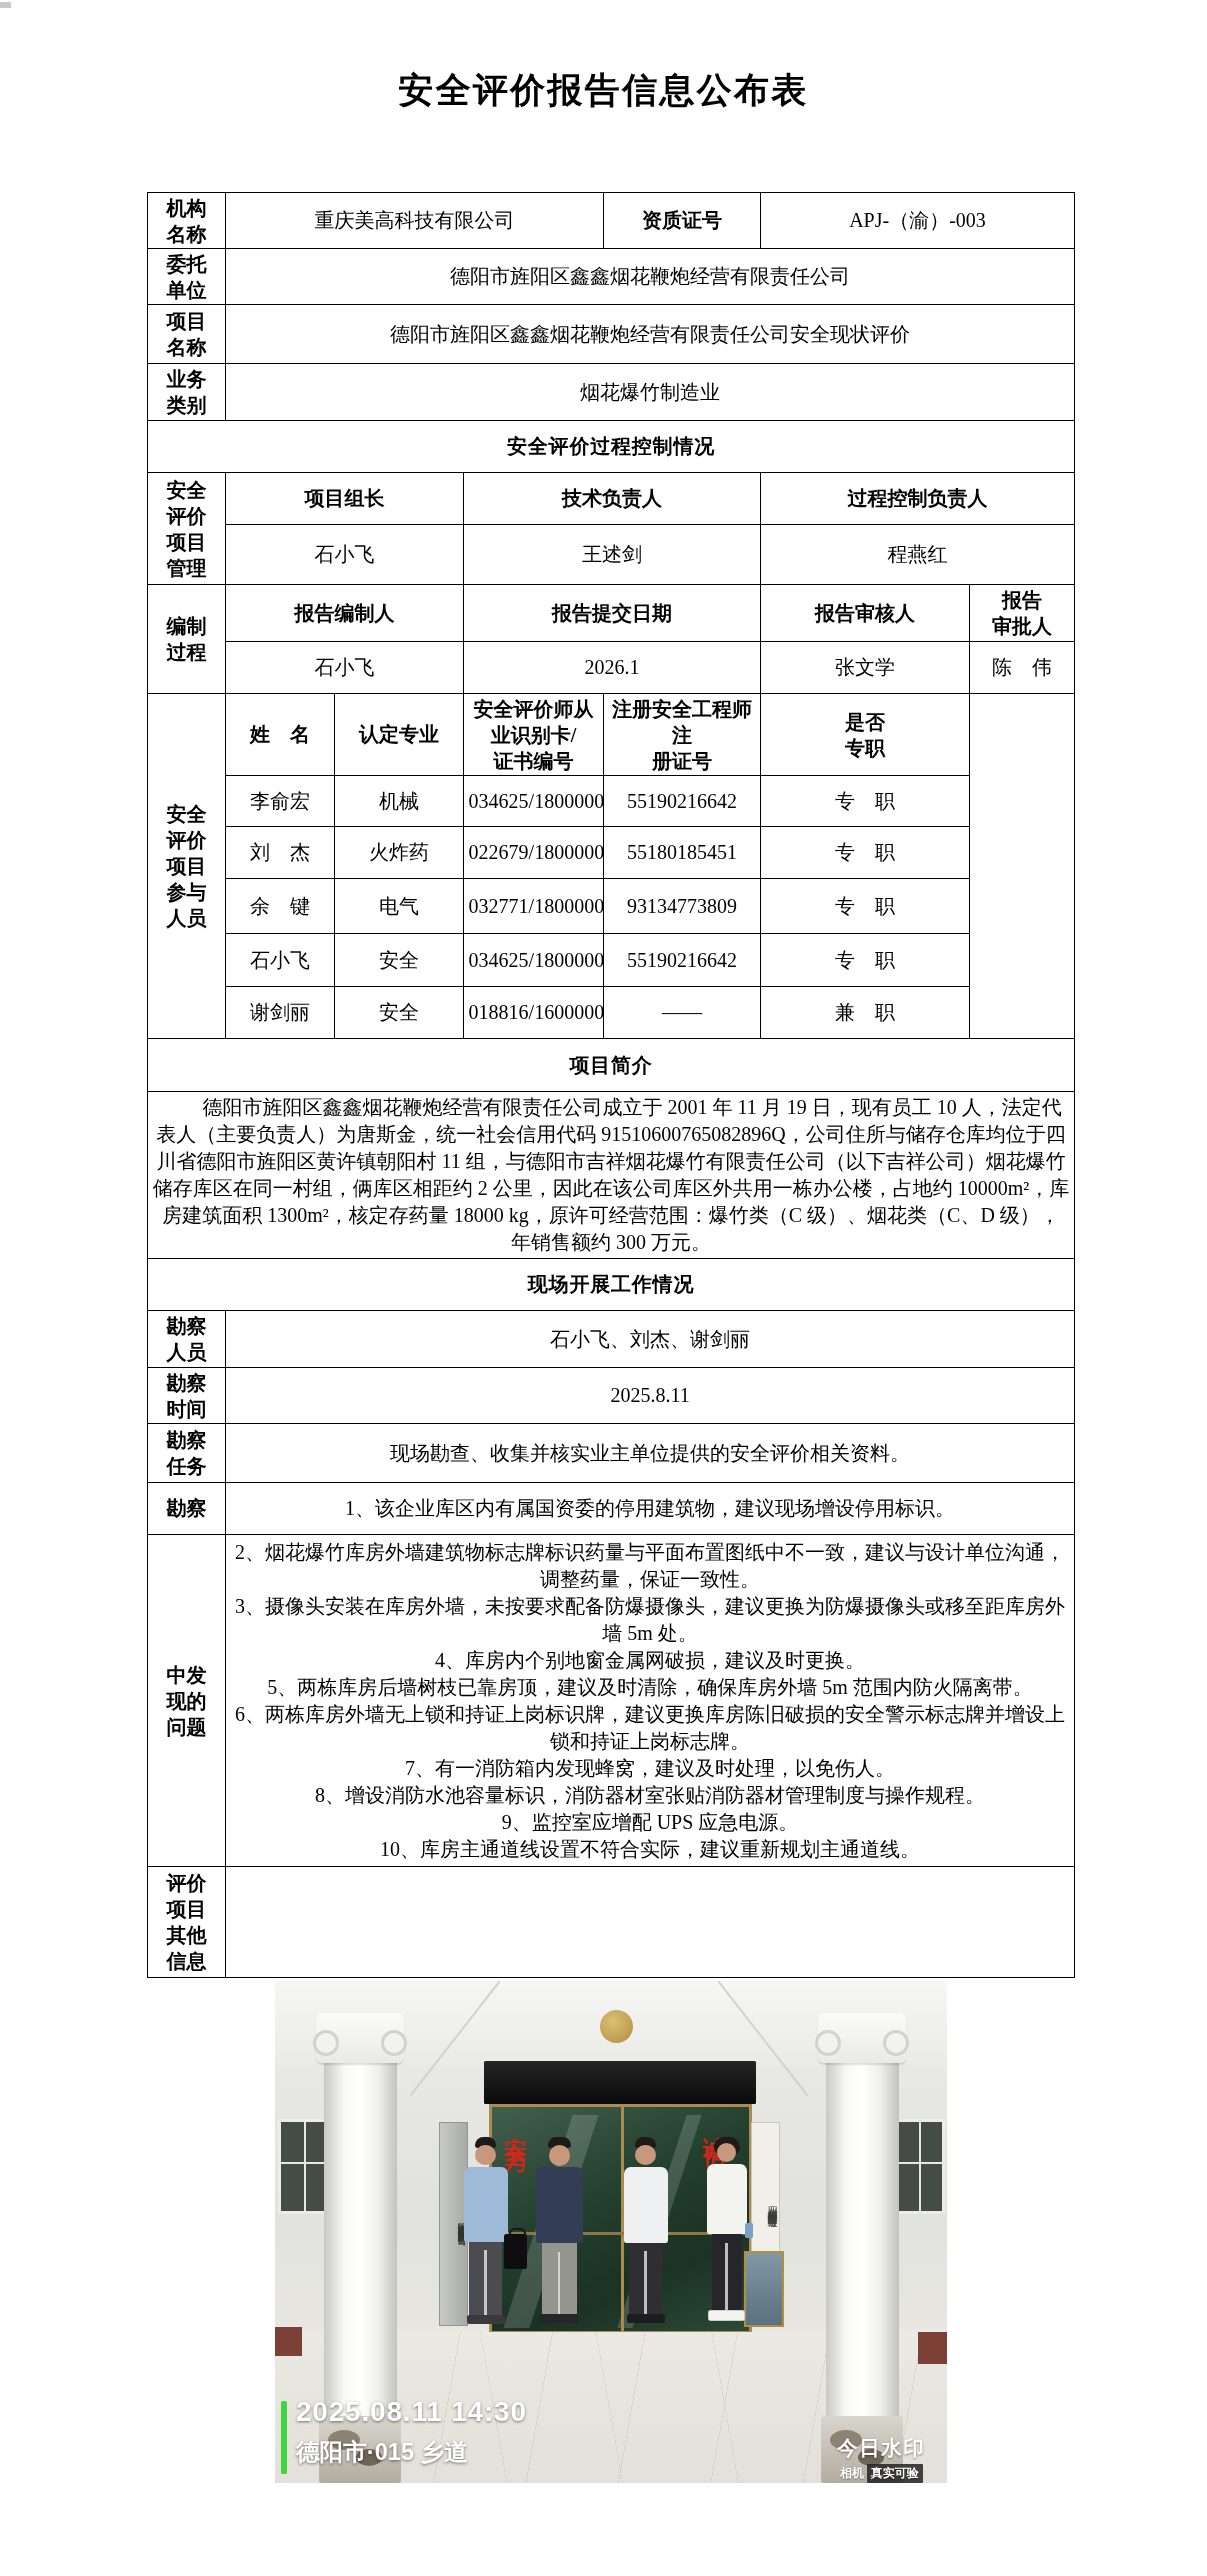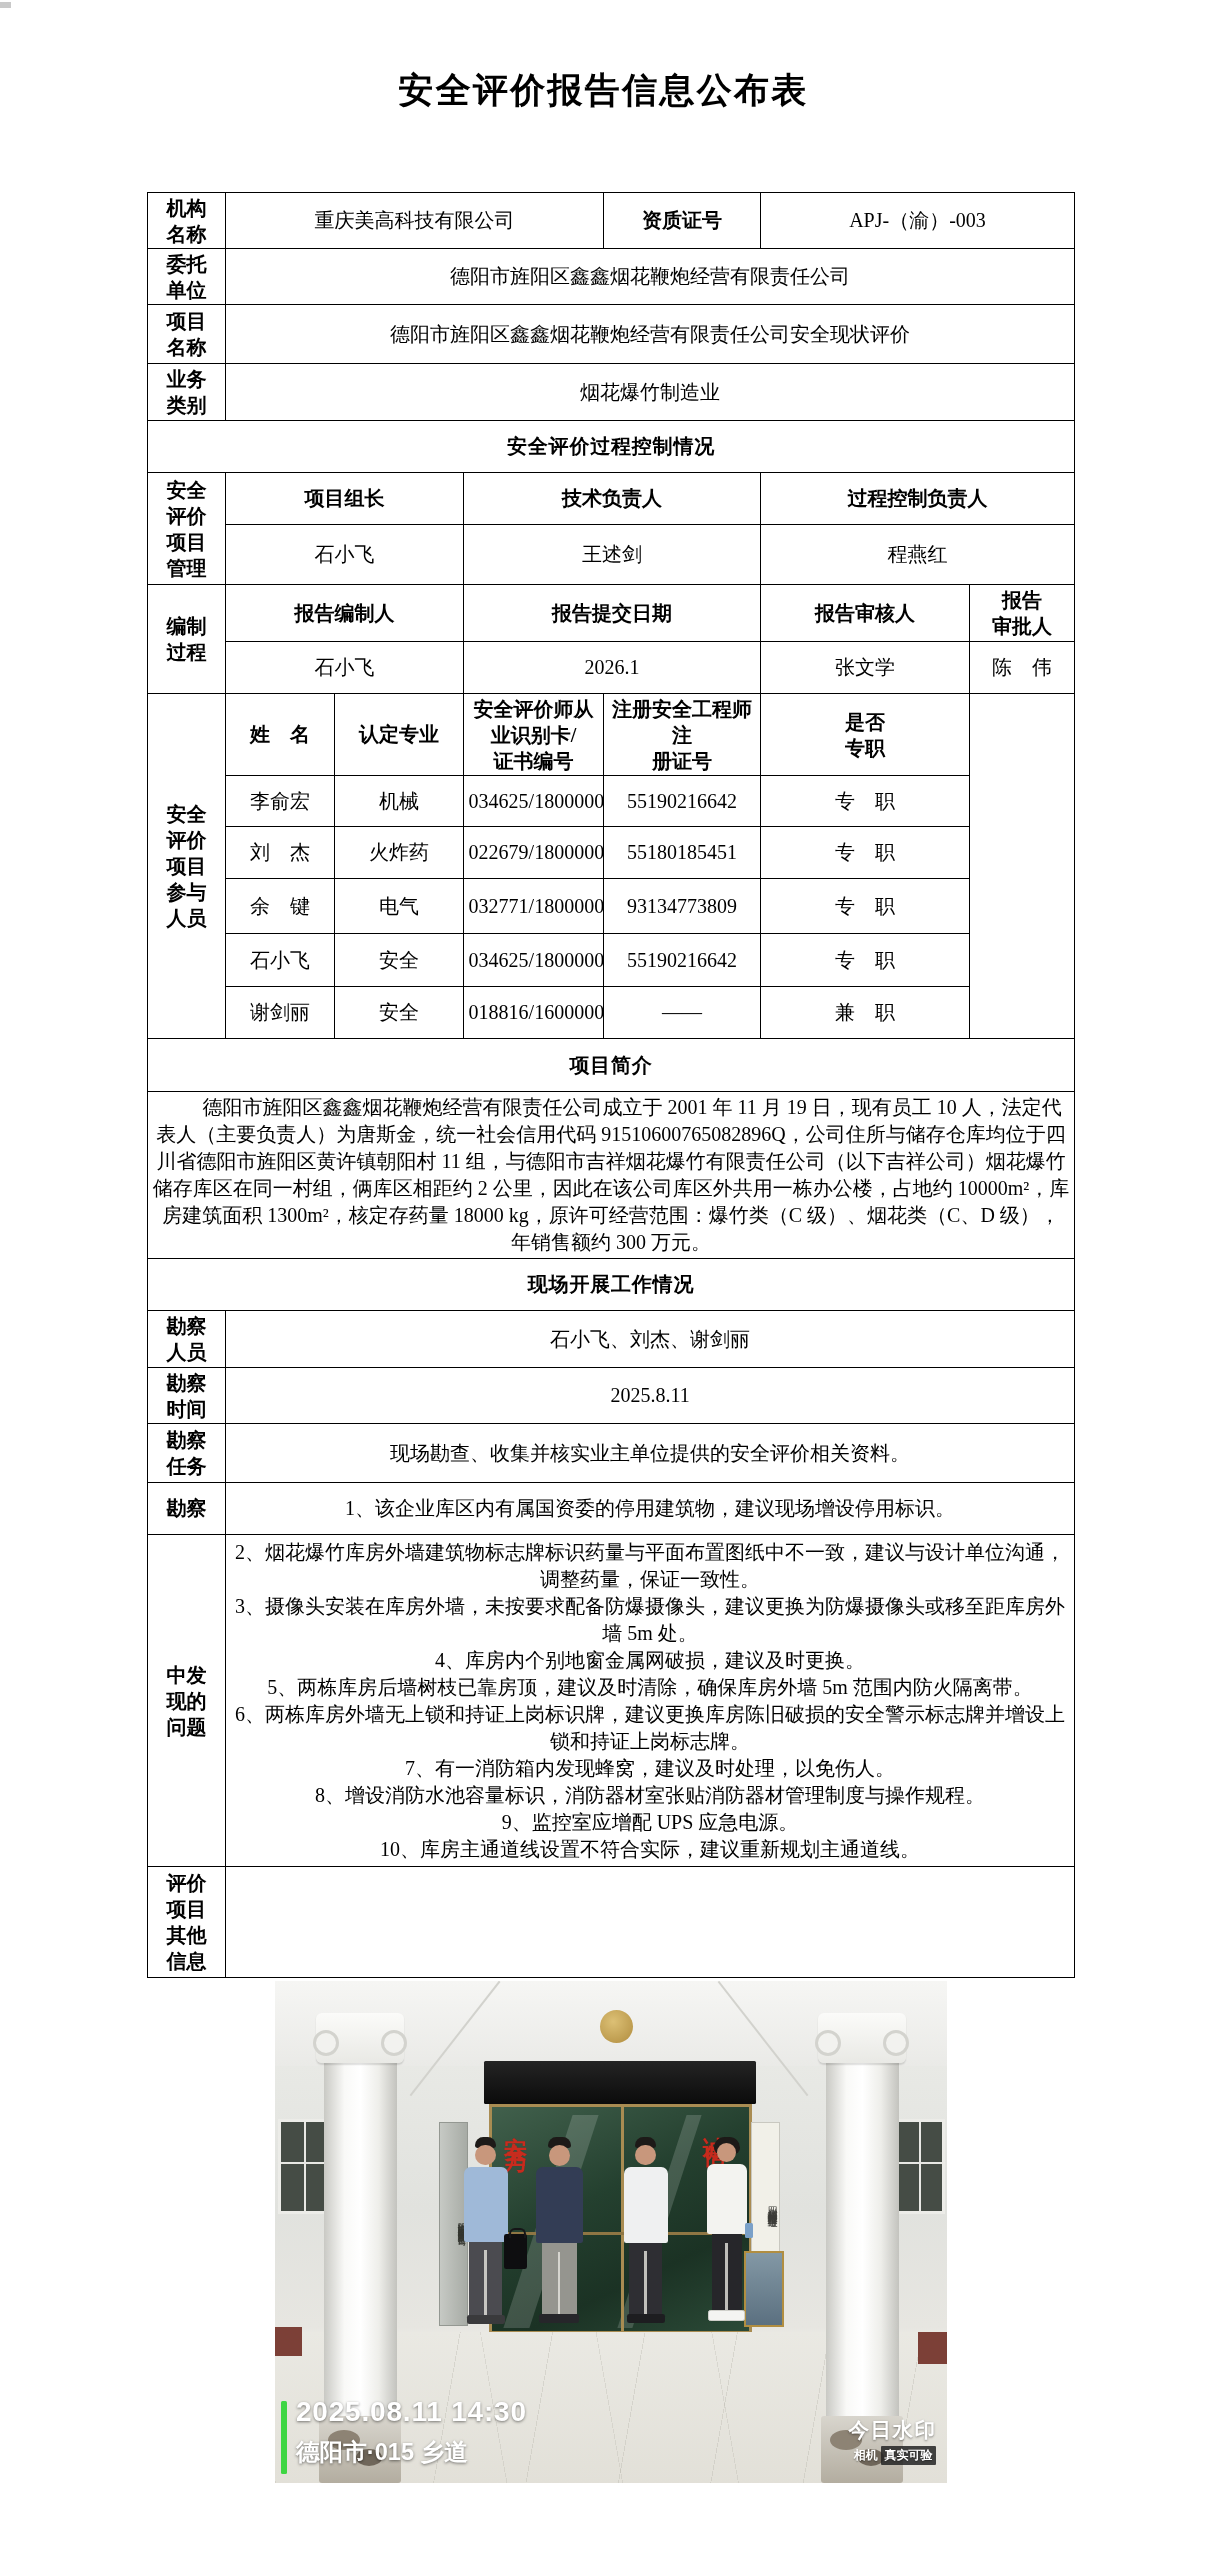--- a/index.html
+++ b/index.html
@@ -103,21 +103,21 @@
   .person .legs:after{content:"";position:absolute;left:46%;top:12%;width:8%;height:88%;background:rgba(230,229,223,.8);}
   .person .shoes{margin:0 auto;border-radius:2.3px;}
   .bag{position:absolute;left:229px;top:253px;width:23px;height:35px;background:#0e0e10;border-radius:2.3px;}
   .bag:before{content:"";position:absolute;left:4.6px;top:-6px;width:13.7px;height:7.6px;border:2.3px solid #151517;border-bottom:none;border-radius:6px 6px 0 0;}
   .phone{position:absolute;left:470px;top:242px;width:7.6px;height:15px;background:#7aa0c8;border-radius:1.5px;}
   .wm-bar{position:absolute;left:6px;top:420px;width:6px;height:73px;background:#3ed643;border-radius:1.5px;}
   .wm-ts{position:absolute;left:21px;top:415px;font-size:28px;font-weight:bold;color:#fff;
     text-shadow:0 0.8px 3px rgba(0,0,0,.5);letter-spacing:0.8px;}
   .wm-loc{position:absolute;left:21px;top:455px;font-size:23.6px;font-weight:bold;color:#fff;
     text-shadow:0 0.8px 3px rgba(0,0,0,.5);}
-  .wm-right{position:absolute;right:10.6px;top:435px;text-align:right;color:#fff;}
+  .wm-right{position:absolute;right:10.6px;top:453px;text-align:center;color:#fff;}
   .wm-brand{font-size:20.5px;font-weight:bold;text-shadow:0 0.8px 2.3px rgba(0,0,0,.45);letter-spacing:1.5px;}
   .wm-sub{margin-top:2.3px;font-size:12px;font-weight:bold;text-shadow:0 0.8px 1.5px rgba(0,0,0,.4);}
   .wm-badge{display:inline-block;background:rgba(35,35,35,.85);color:#fff;padding:0.8px 3.8px;border-radius:1px;margin-left:3px;}
   .wm-anti{margin-top:18px;font-size:8.4px;color:#f2f2f2;text-shadow:0 0.8px 1.5px rgba(0,0,0,.5);letter-spacing:0.8px;}
 </style>
 </head>
 <body>
 
 <div class="artifact"></div>
 

